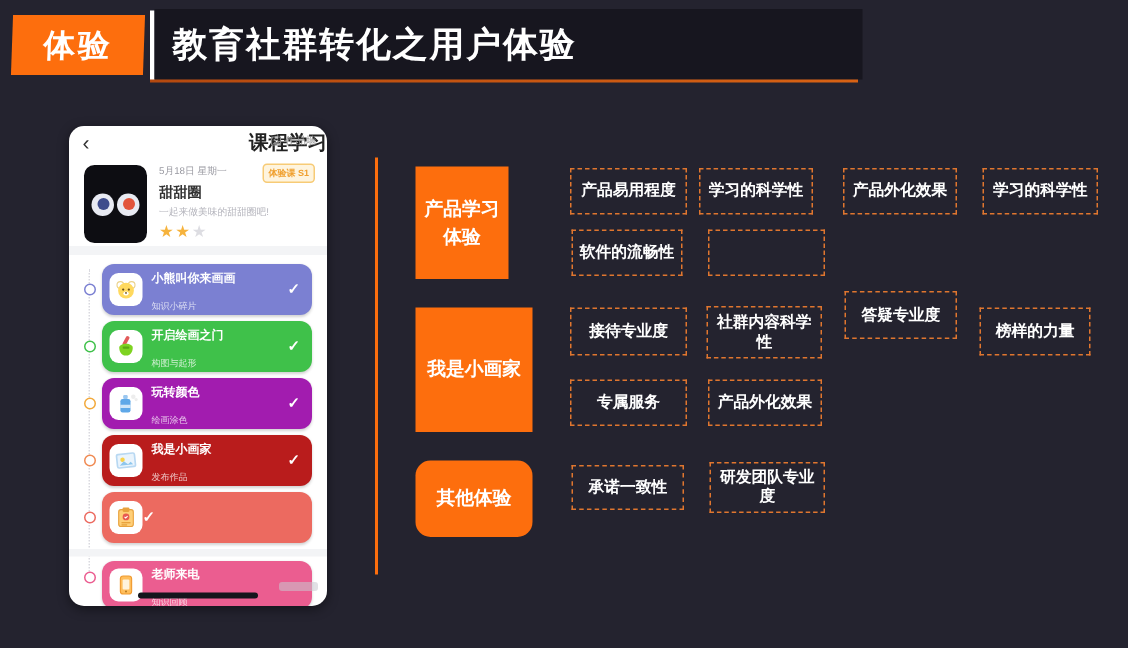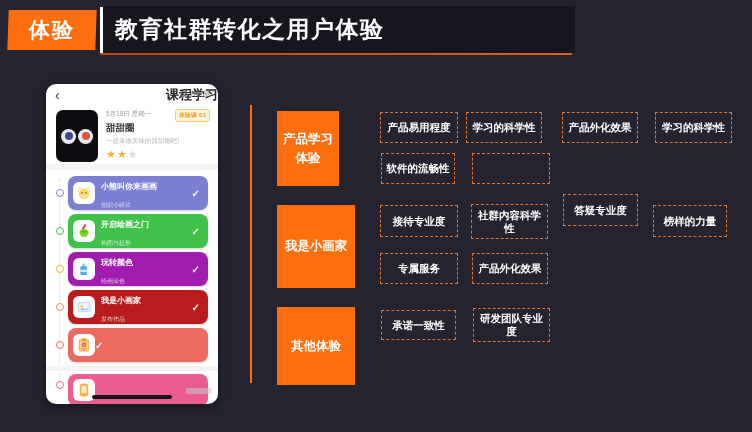--- a/index.html
+++ b/index.html
@@ -177,31 +177,32 @@
   <div class="p-band" style="top:282px;height:5px;"></div>
 
   <div class="lesson" style="top: 290px; height: 32px; background-color: rgb(235, 93, 144);">
     <span class="l-icon">
       <svg width="18" height="18" viewBox="0 0 24 24">
           <rect x="7" y="4" width="10" height="16" rx="2.5" fill="#FFBE5C" stroke="#F09A2F" stroke-width="1"></rect>
           <rect x="9" y="7" width="6" height="9" rx="1" fill="#FFF3DC"></rect>
           <circle cx="12" cy="17.8" r=".9" fill="#B87A1E"></circle>
         </svg>
     </span>
+    <span class="l-txt"><span class="l-title">老师来电</span><br><span class="l-sub">知识回顾</span></span>
   </div>
 
   <div class="watermark"></div>
   <div class="homebar"></div>
 </div>
 
 <div class="abs vline"></div>
 
 <div class="abs gbox" style="left:277px;top:111px;width:62px;height:75px;">产品学习体验</div>
 <div class="abs gbox" style="left:277px;top:205px;width:78px;height:83px;">我是小画家</div>
-<div class="abs gbox" style="left:277px;top:307px;width:78px;height:78px;">其他体验</div>
+<div class="abs gbox" style="left:277px;top:307px;width:78px;height:51px;border-radius:10px;">其他体验</div>
 
 <div class="abs dbox" style="left:380px;top:112px;width:78px;height:31px;">产品易用程度</div>
 <div class="abs dbox" style="left:466px;top:112px;width:76px;height:31px;">学习的科学性</div>
 <div class="abs dbox" style="left:562px;top:112px;width:76px;height:31px;">产品外化效果</div>
 <div class="abs dbox" style="left:655px;top:112px;width:77px;height:31px;">学习的科学性</div>
 <div class="abs dbox" style="left:381px;top:153px;width:74px;height:31px;">软件的流畅性</div>
 <div class="abs dbox" style="left:472px;top:153px;width:78px;height:31px;"></div>
 
 <div class="abs dbox" style="left:380px;top:205px;width:78px;height:32px;">接待专业度</div>
 <div class="abs dbox" style="left:471px;top:204px;width:77px;height:35px;">社群内容科学性</div>

